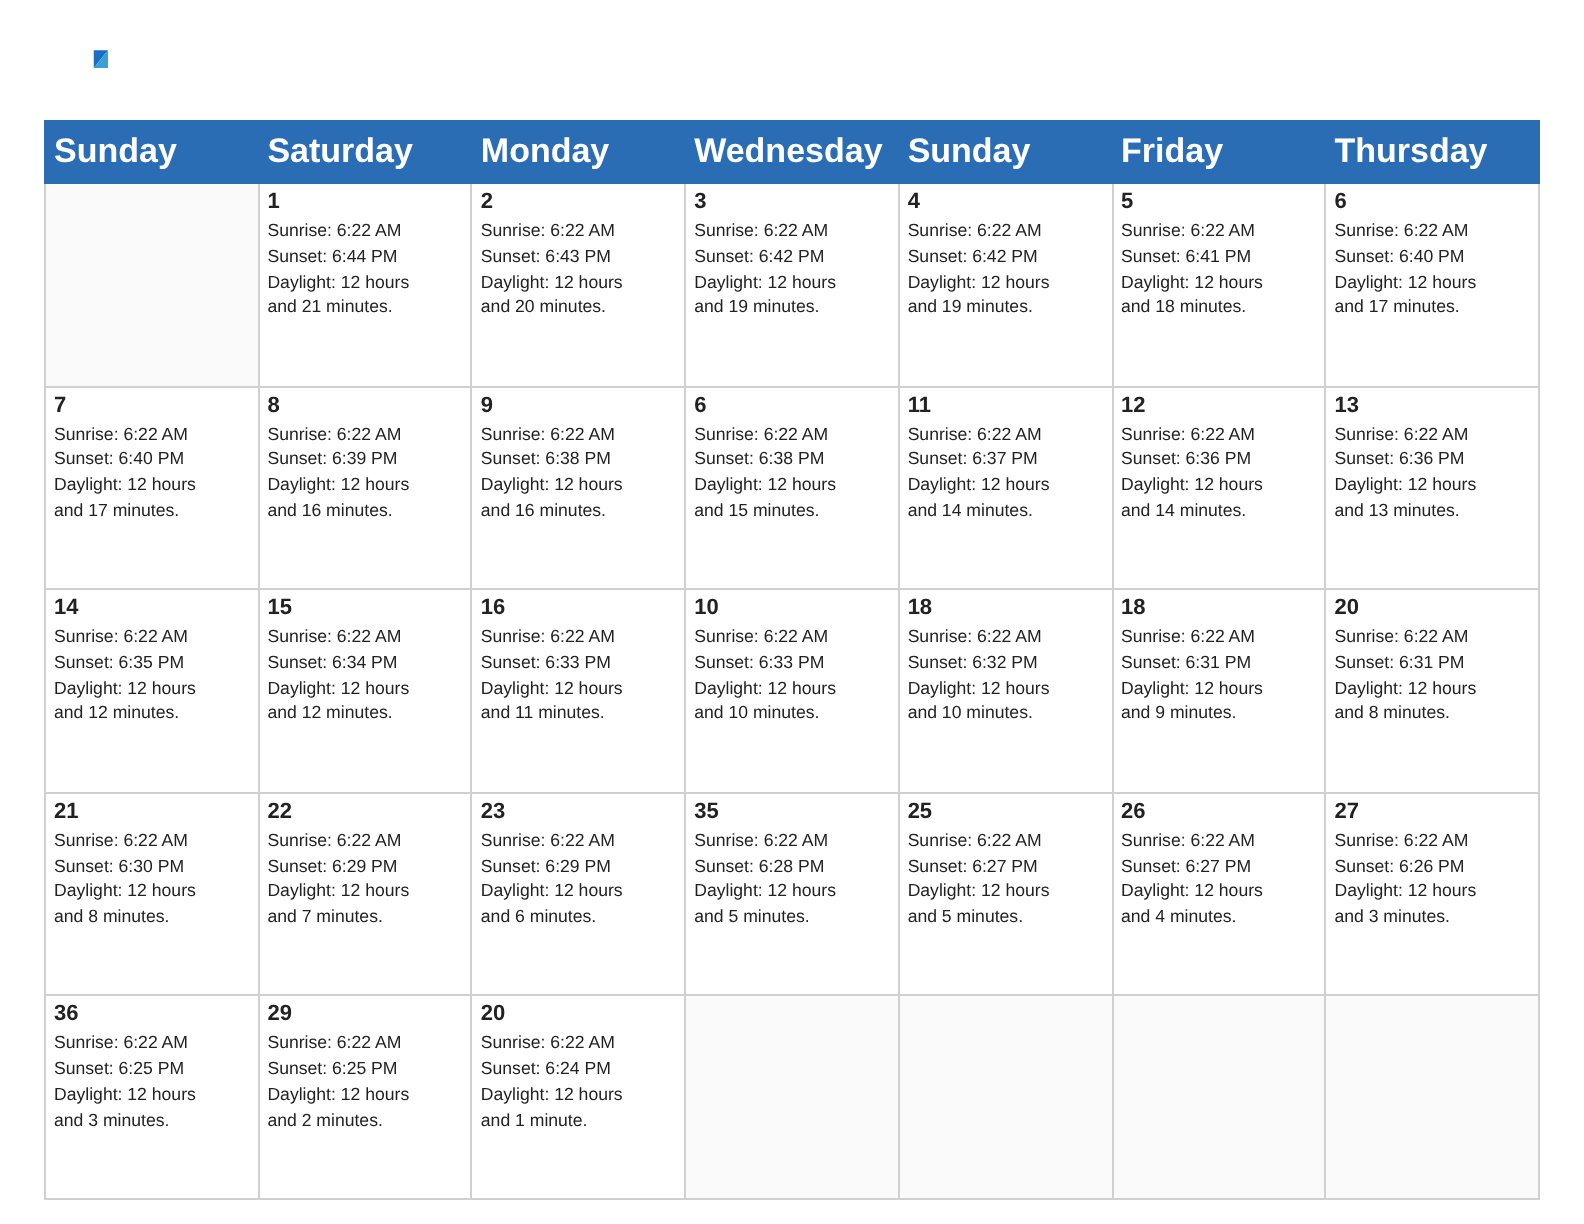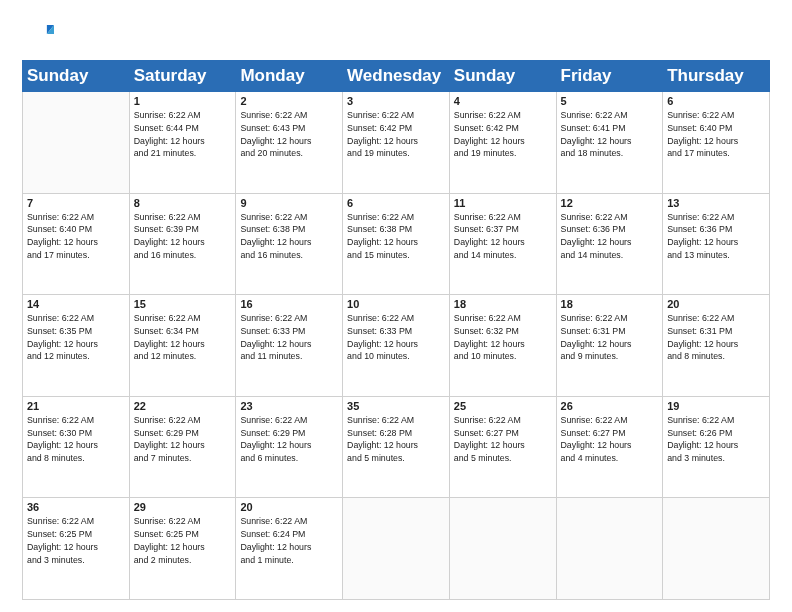--- a/index.html
+++ b/index.html
@@ -310,21 +310,21 @@
 and 5 minutes.</div>
           </td>
           <td>
             <span class="day-num">26</span>
             <div class="day-info" style="white-space: pre-line;">Sunrise: 6:22 AM
 Sunset: 6:27 PM
 Daylight: 12 hours
 and 4 minutes.</div>
           </td>
           <td>
-            <span class="day-num">19</span>
+            <span class="day-num">27</span>
             <div class="day-info" style="white-space: pre-line;">Sunrise: 6:22 AM
 Sunset: 6:26 PM
 Daylight: 12 hours
 and 3 minutes.</div>
           </td>
         </tr>
         <tr>
           <td>
             <span class="day-num">36</span>
             <div class="day-info" style="white-space: pre-line;">Sunrise: 6:22 AM

